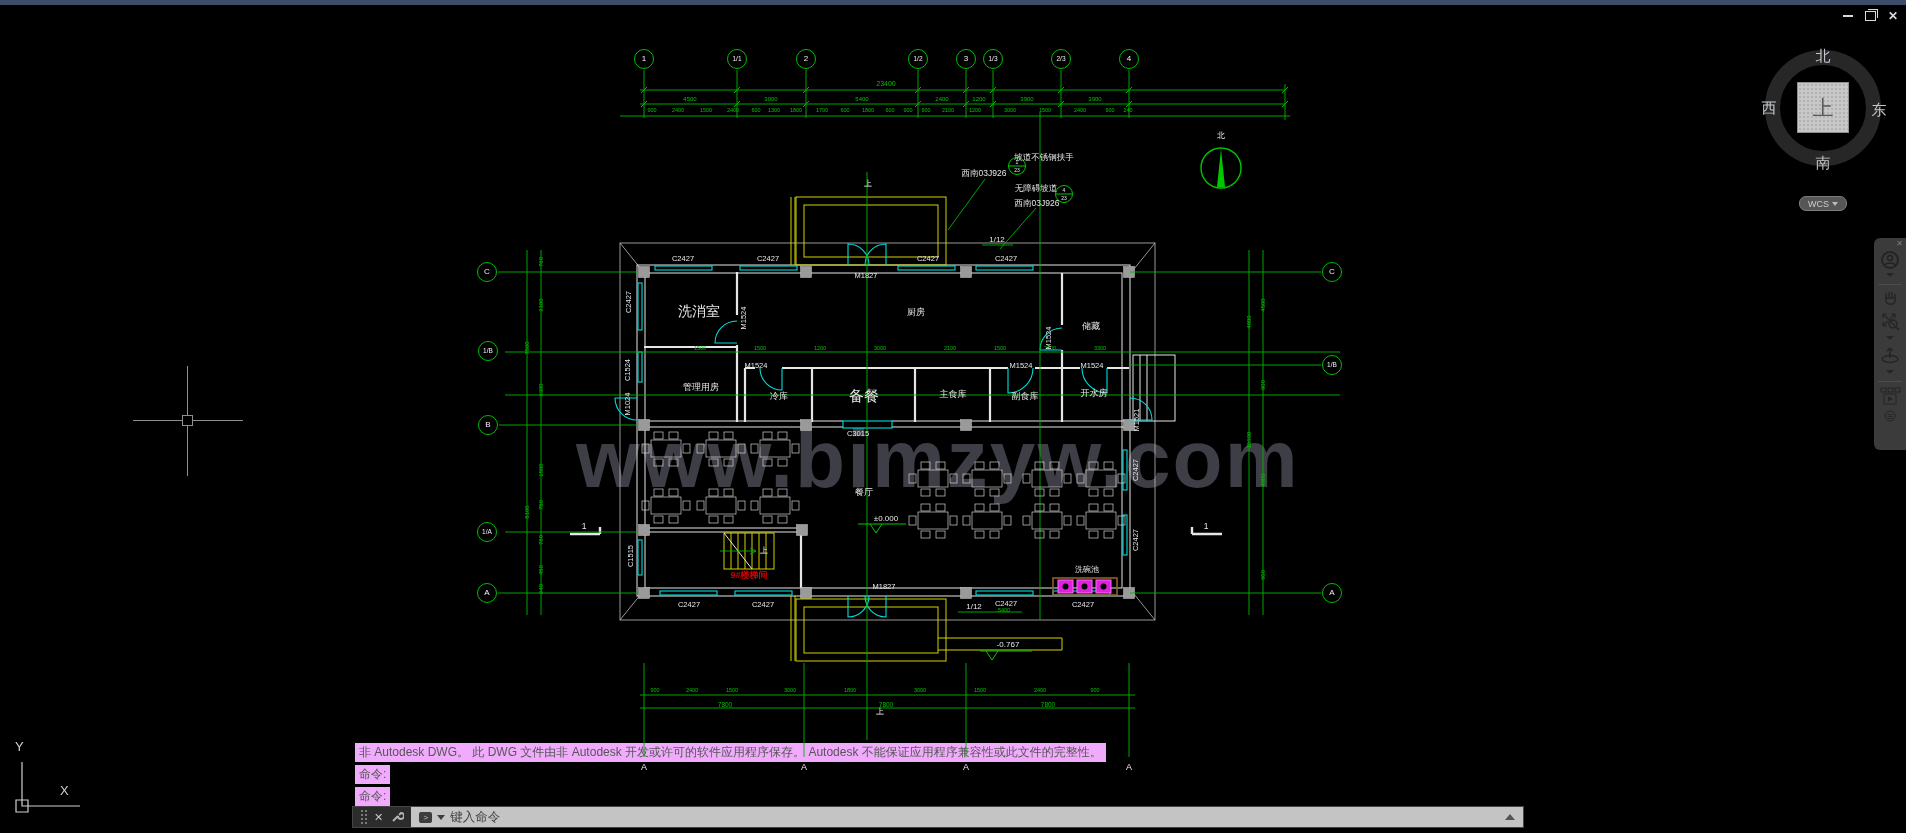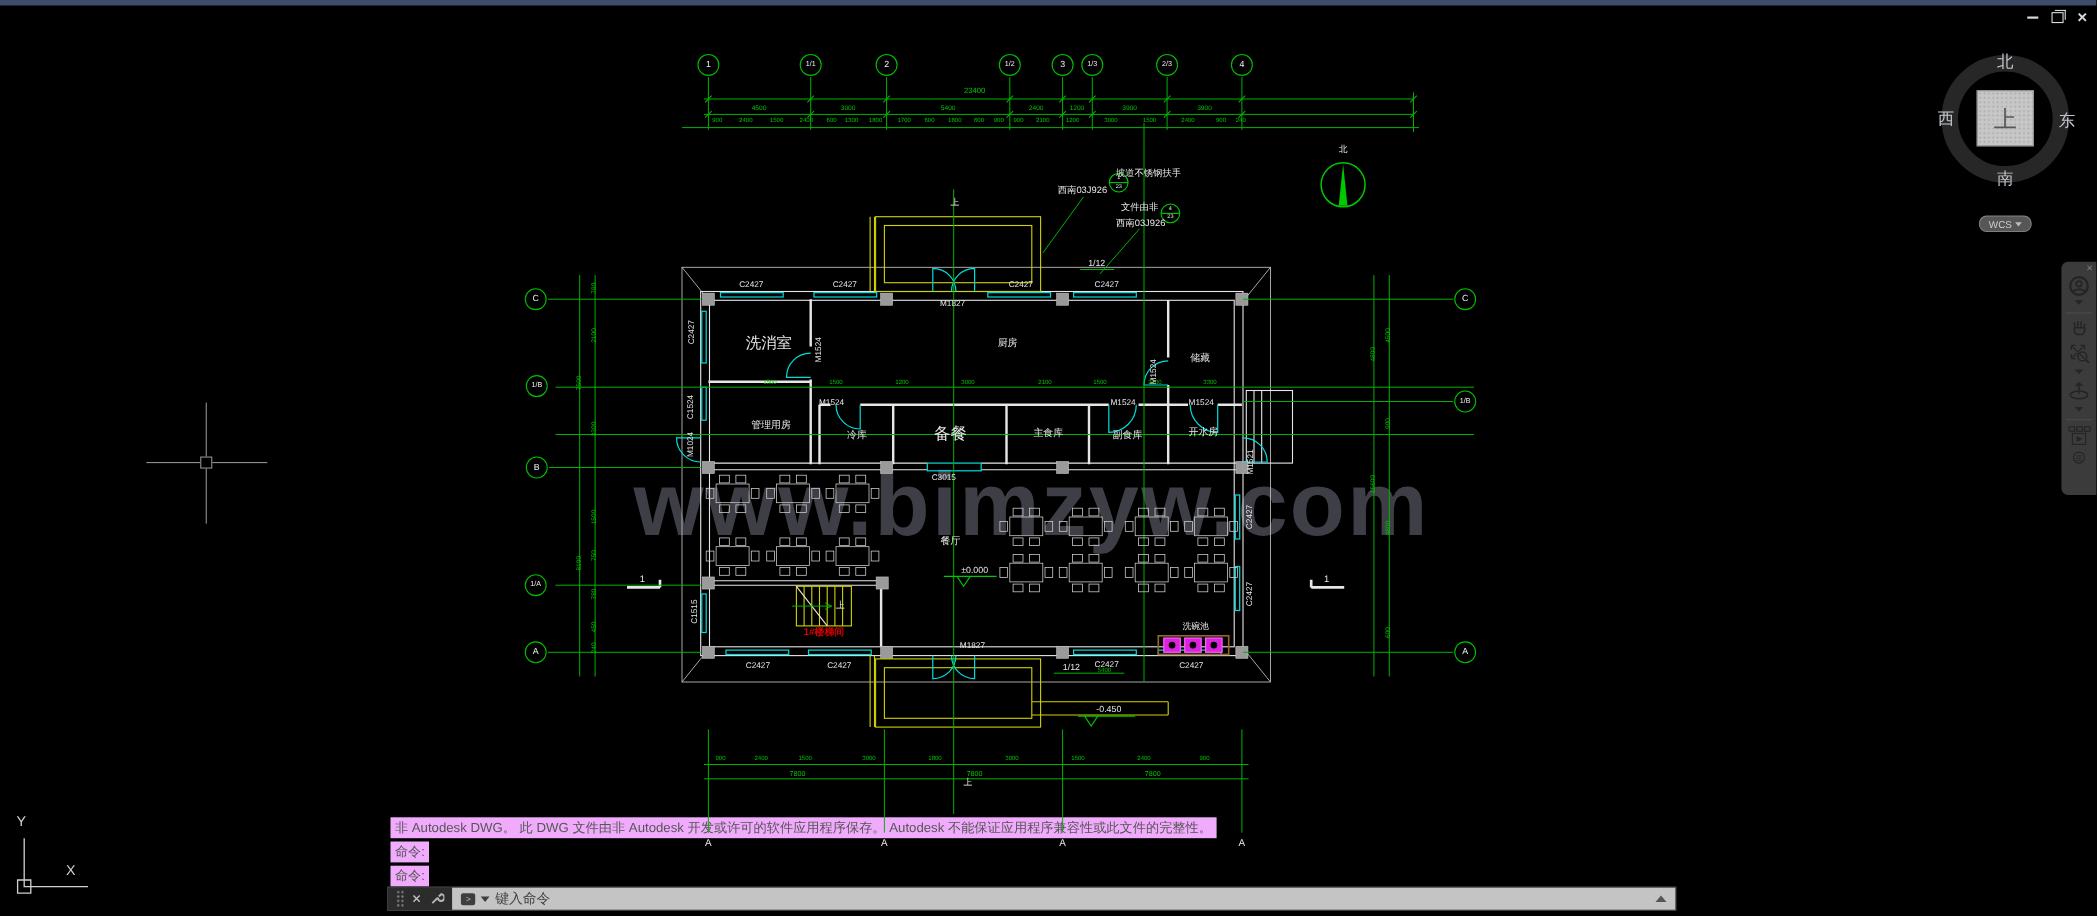--- a/index.html
+++ b/index.html
@@ -416,34 +416,34 @@
       <div class="lb w" style="left: 1049px; top: 338px; font-size: 7.5px; transform: translate(-50%, -50%) rotate(-90deg);">M1524</div>
       <div class="lb w" style="left: 629px; top: 302px; font-size: 7.5px; transform: translate(-50%, -50%) rotate(-90deg);">C2427</div>
       <div class="lb w" style="left: 628px; top: 370px; font-size: 7.5px; transform: translate(-50%, -50%) rotate(-90deg);">C1524</div>
       <div class="lb w" style="left: 628px; top: 404px; font-size: 7.5px; transform: translate(-50%, -50%) rotate(-90deg);">M1024</div>
       <div class="lb w" style="left: 631px; top: 556px; font-size: 7.5px; transform: translate(-50%, -50%) rotate(-90deg);">C1515</div>
       <div class="lb w" style="left: 1137px; top: 420px; font-size: 7.5px; transform: translate(-50%, -50%) rotate(-90deg);">M1521</div>
       <div class="lb w" style="left: 1136px; top: 470px; font-size: 7.5px; transform: translate(-50%, -50%) rotate(-90deg);">C2427</div>
       <div class="lb w" style="left: 1136px; top: 540px; font-size: 7.5px; transform: translate(-50%, -50%) rotate(-90deg);">C2427</div>
       <div class="lb w" style="left: 1044px; top: 157px; font-size: 8.5px;">坡道不锈钢扶手</div>
       <div class="lb w" style="left: 984px; top: 173px; font-size: 8.5px;">西南03J926</div>
-      <div class="lb w" style="left: 1036px; top: 188px; font-size: 8.5px;">文件由非</div>
+      <div class="lb w" style="left: 1036px; top: 188px; font-size: 8.5px;">无障碍坡道</div>
       <div class="lb w" style="left: 1037px; top: 203px; font-size: 8.5px;">西南03J926</div>
       <div class="lb w" style="left: 1017px; top: 162px; font-size: 5px;">1</div>
       <div class="lb w" style="left: 1017px; top: 170px; font-size: 5px;">23</div>
       <div class="lb w" style="left: 1064px; top: 190px; font-size: 5px;">4</div>
       <div class="lb w" style="left: 1064px; top: 198px; font-size: 5px;">23</div>
       <div class="lb w" style="left: 997px; top: 240px; font-size: 8px;">1/12</div>
       <div class="lb w" style="left: 974px; top: 607px; font-size: 8px;">1/12</div>
       <div class="lb w" style="left: 886px; top: 519px; font-size: 8px;">±0.000</div>
-      <div class="lb w" style="left: 1008px; top: 645px; font-size: 8px;">-0.450</div>
+      <div class="lb w" style="left: 1008px; top: 645px; font-size: 8px;">-0.767</div>
       <div class="lb w" style="left: 868px; top: 184px; font-size: 8px;">上</div>
       <div class="lb w" style="left: 880px; top: 712px; font-size: 8px;">上</div>
       <div class="lb w" style="left: 764px; top: 551px; font-size: 8px;">上</div>
-      <div class="lb rd" style="left: 749px; top: 575px; font-size: 9px;">1#楼梯间</div>
+      <div class="lb rd" style="left: 749px; top: 575px; font-size: 9px;">9#楼梯间</div>
       <div class="lb w" style="left: 584px; top: 526px; font-size: 8.5px;">1</div>
       <div class="lb w" style="left: 1206px; top: 526px; font-size: 8.5px;">1</div>
       <div class="lb w" style="left: 1221px; top: 136px; font-size: 8px;">北</div>
     </div>
 
   <div id="vcube">
     <div class="vc-ring"></div>
     <div class="vc-label" style="left:60px;top:12px">北</div>
     <div class="vc-label" style="left:60px;top:119px">南</div>
     <div class="vc-label" style="left:6px;top:64px">西</div>

